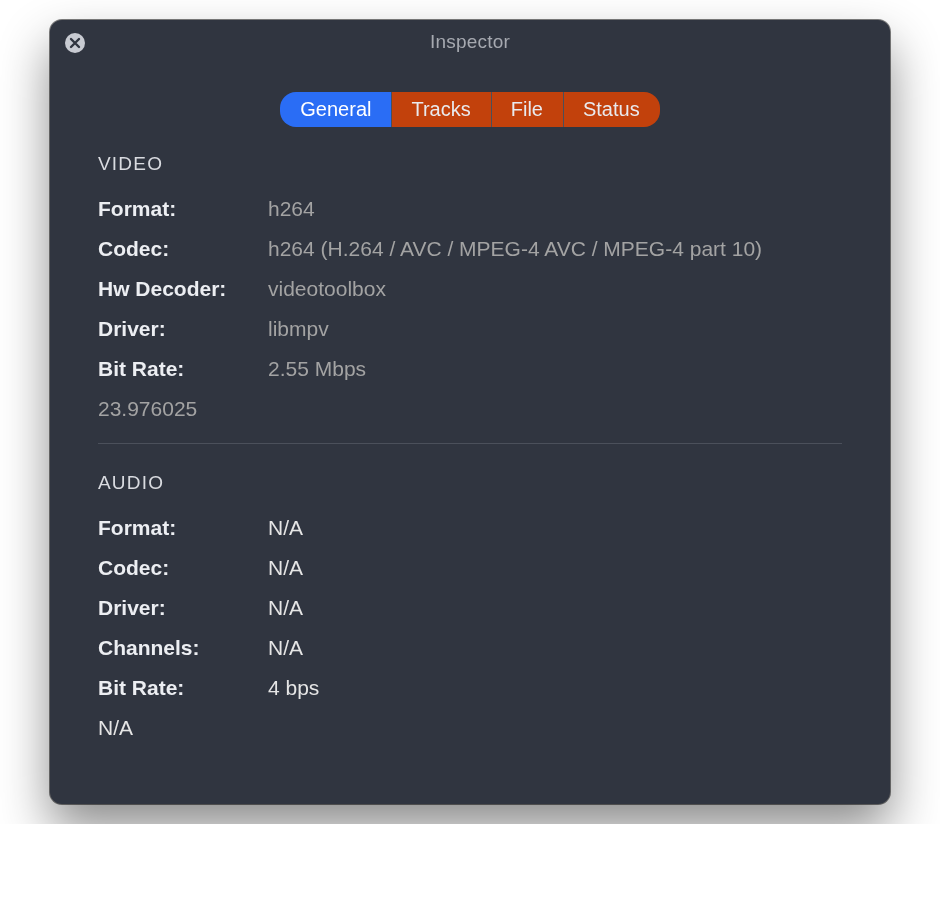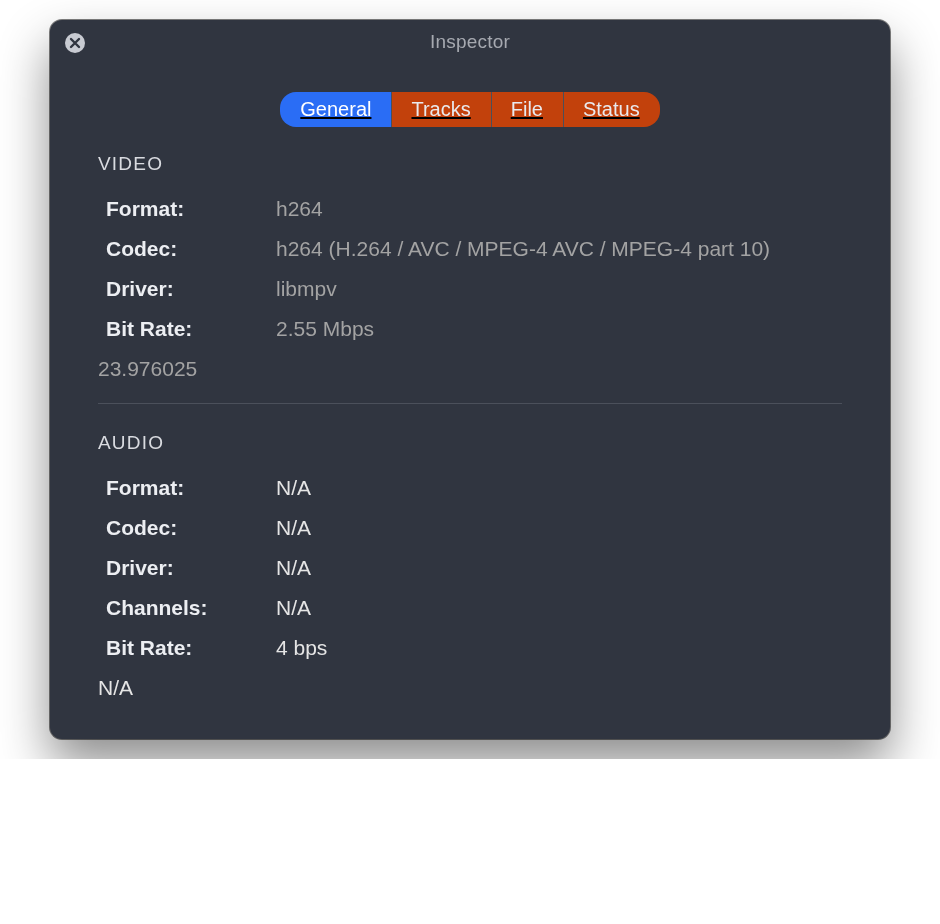--- a/index.html
+++ b/index.html
@@ -41,21 +41,20 @@
     }
     .segmented {
       display: flex;
       justify-content: center;
       margin: 28px 0 26px 0;
     }
     .seg-group {
       display: flex;
       border-radius: 16px;
       overflow: hidden;
-      text-decoration: underline;
     }
     .seg {
       background: #c2410c;
       color: #e9eaee;
       font-size: 20px;
       padding: 6px 20px;
       border: none;
       cursor: pointer;
       position: relative;
     }
@@ -66,41 +65,40 @@
       top: 0;
       bottom: 0;
       width: 1px;
       background: #4a4f5a;
     }
     .seg.active {
       background: #2a6df5;
       color: #ffffff;
     }
     .content {
-      padding: 0 48px 23px 48px;
+      padding: 0 48px 48px 48px;
     }
     .section-title {
       color: #d9dbe0;
       font-size: 19px;
       font-weight: 400;
       letter-spacing: 1.2px;
       margin-bottom: 22px;
     }
     .row {
       display: flex;
       align-items: baseline;
       margin-bottom: 16px;
     }
     .label {
       color: #eceef2;
       font-size: 21px;
       font-weight: 700;
       width: 170px;
       flex-shrink: 0;
-      margin-left: 8px;
     }
     .value {
       color: #a3a3a3;
       font-size: 21px;
       font-weight: 400;
     }
     .value.muted {
       color: #e5e5e5;
     }
     .divider {
@@ -139,20 +137,24 @@
 
     <div class="row">
       <span class="label">Format:</span>
       <span class="value">h264</span>
     </div>
     <div class="row">
       <span class="label">Codec:</span>
       <span class="value">h264 (H.264 / AVC / MPEG-4 AVC / MPEG-4 part 10)</span>
     </div>
     <div class="row">
+      <span class="label">Hw Decoder:</span>
+      <span class="value">videotoolbox</span>
+    </div>
+    <div class="row">
       <span class="label">Driver:</span>
       <span class="value">libmpv</span>
     </div>
     <div class="row">
       <span class="label">Bit Rate:</span>
       <span class="value">2.55 Mbps</span>
     </div>
     <div class="row">
       <span class="value">23.976025</span>
     </div>

